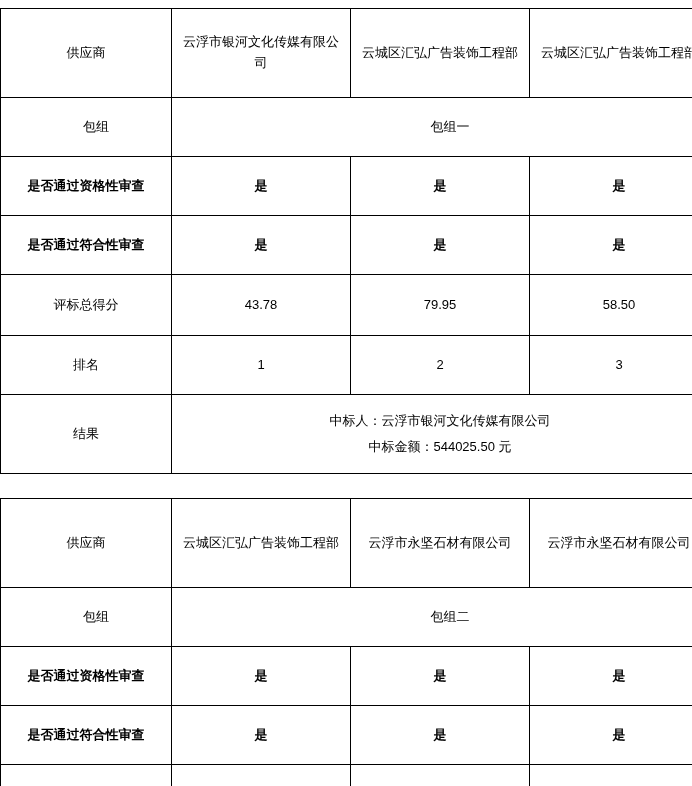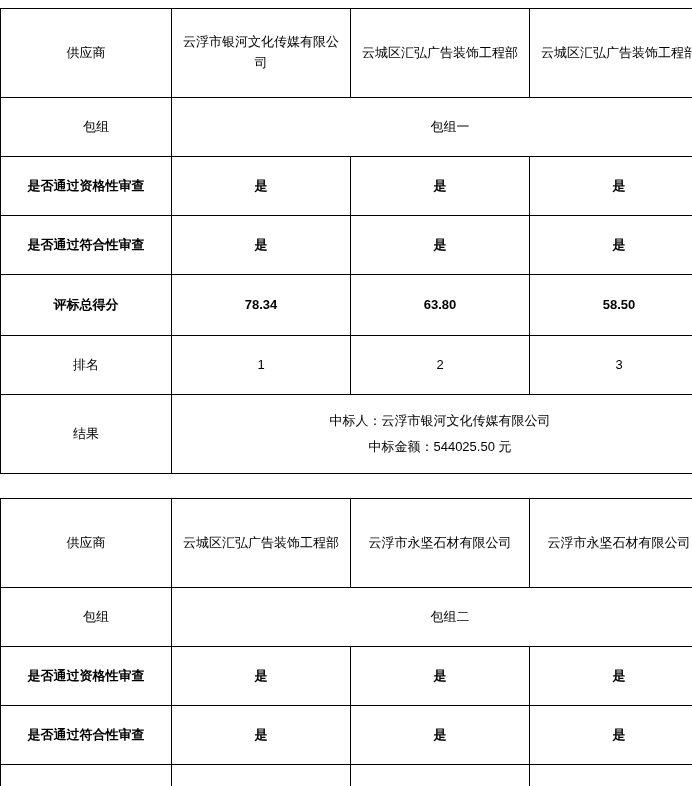--- a/index.html
+++ b/index.html
@@ -47,21 +47,20 @@
   tr.group-row td {
     height: 46px;
     padding-left: 26px;
   }
   tr.check-row td {
     height: 46px;
     font-weight: bold;
   }
   tr.score-row td {
     height: 48px;
-    font-weight: bold;
   }
   tr.rank-row td {
     height: 46px;
   }
   tr.result-row td {
     height: 66px;
   }
   .result-lines {
     display: block;
     line-height: 2.0;
@@ -97,22 +96,22 @@
         <td>是</td>
       </tr>
       <tr class="check-row">
         <td class="label-cell">是否通过符合性审查</td>
         <td>是</td>
         <td>是</td>
         <td>是</td>
       </tr>
       <tr class="score-row">
         <td class="label-cell">评标总得分</td>
-        <td>78.34</td>
-        <td>63.80</td>
+        <td>43.78</td>
+        <td>79.95</td>
         <td>58.50</td>
       </tr>
       <tr class="rank-row">
         <td class="label-cell">排名</td>
         <td>1</td>
         <td>2</td>
         <td>3</td>
       </tr>
       <tr class="result-row">
         <td class="label-cell">结果</td>

